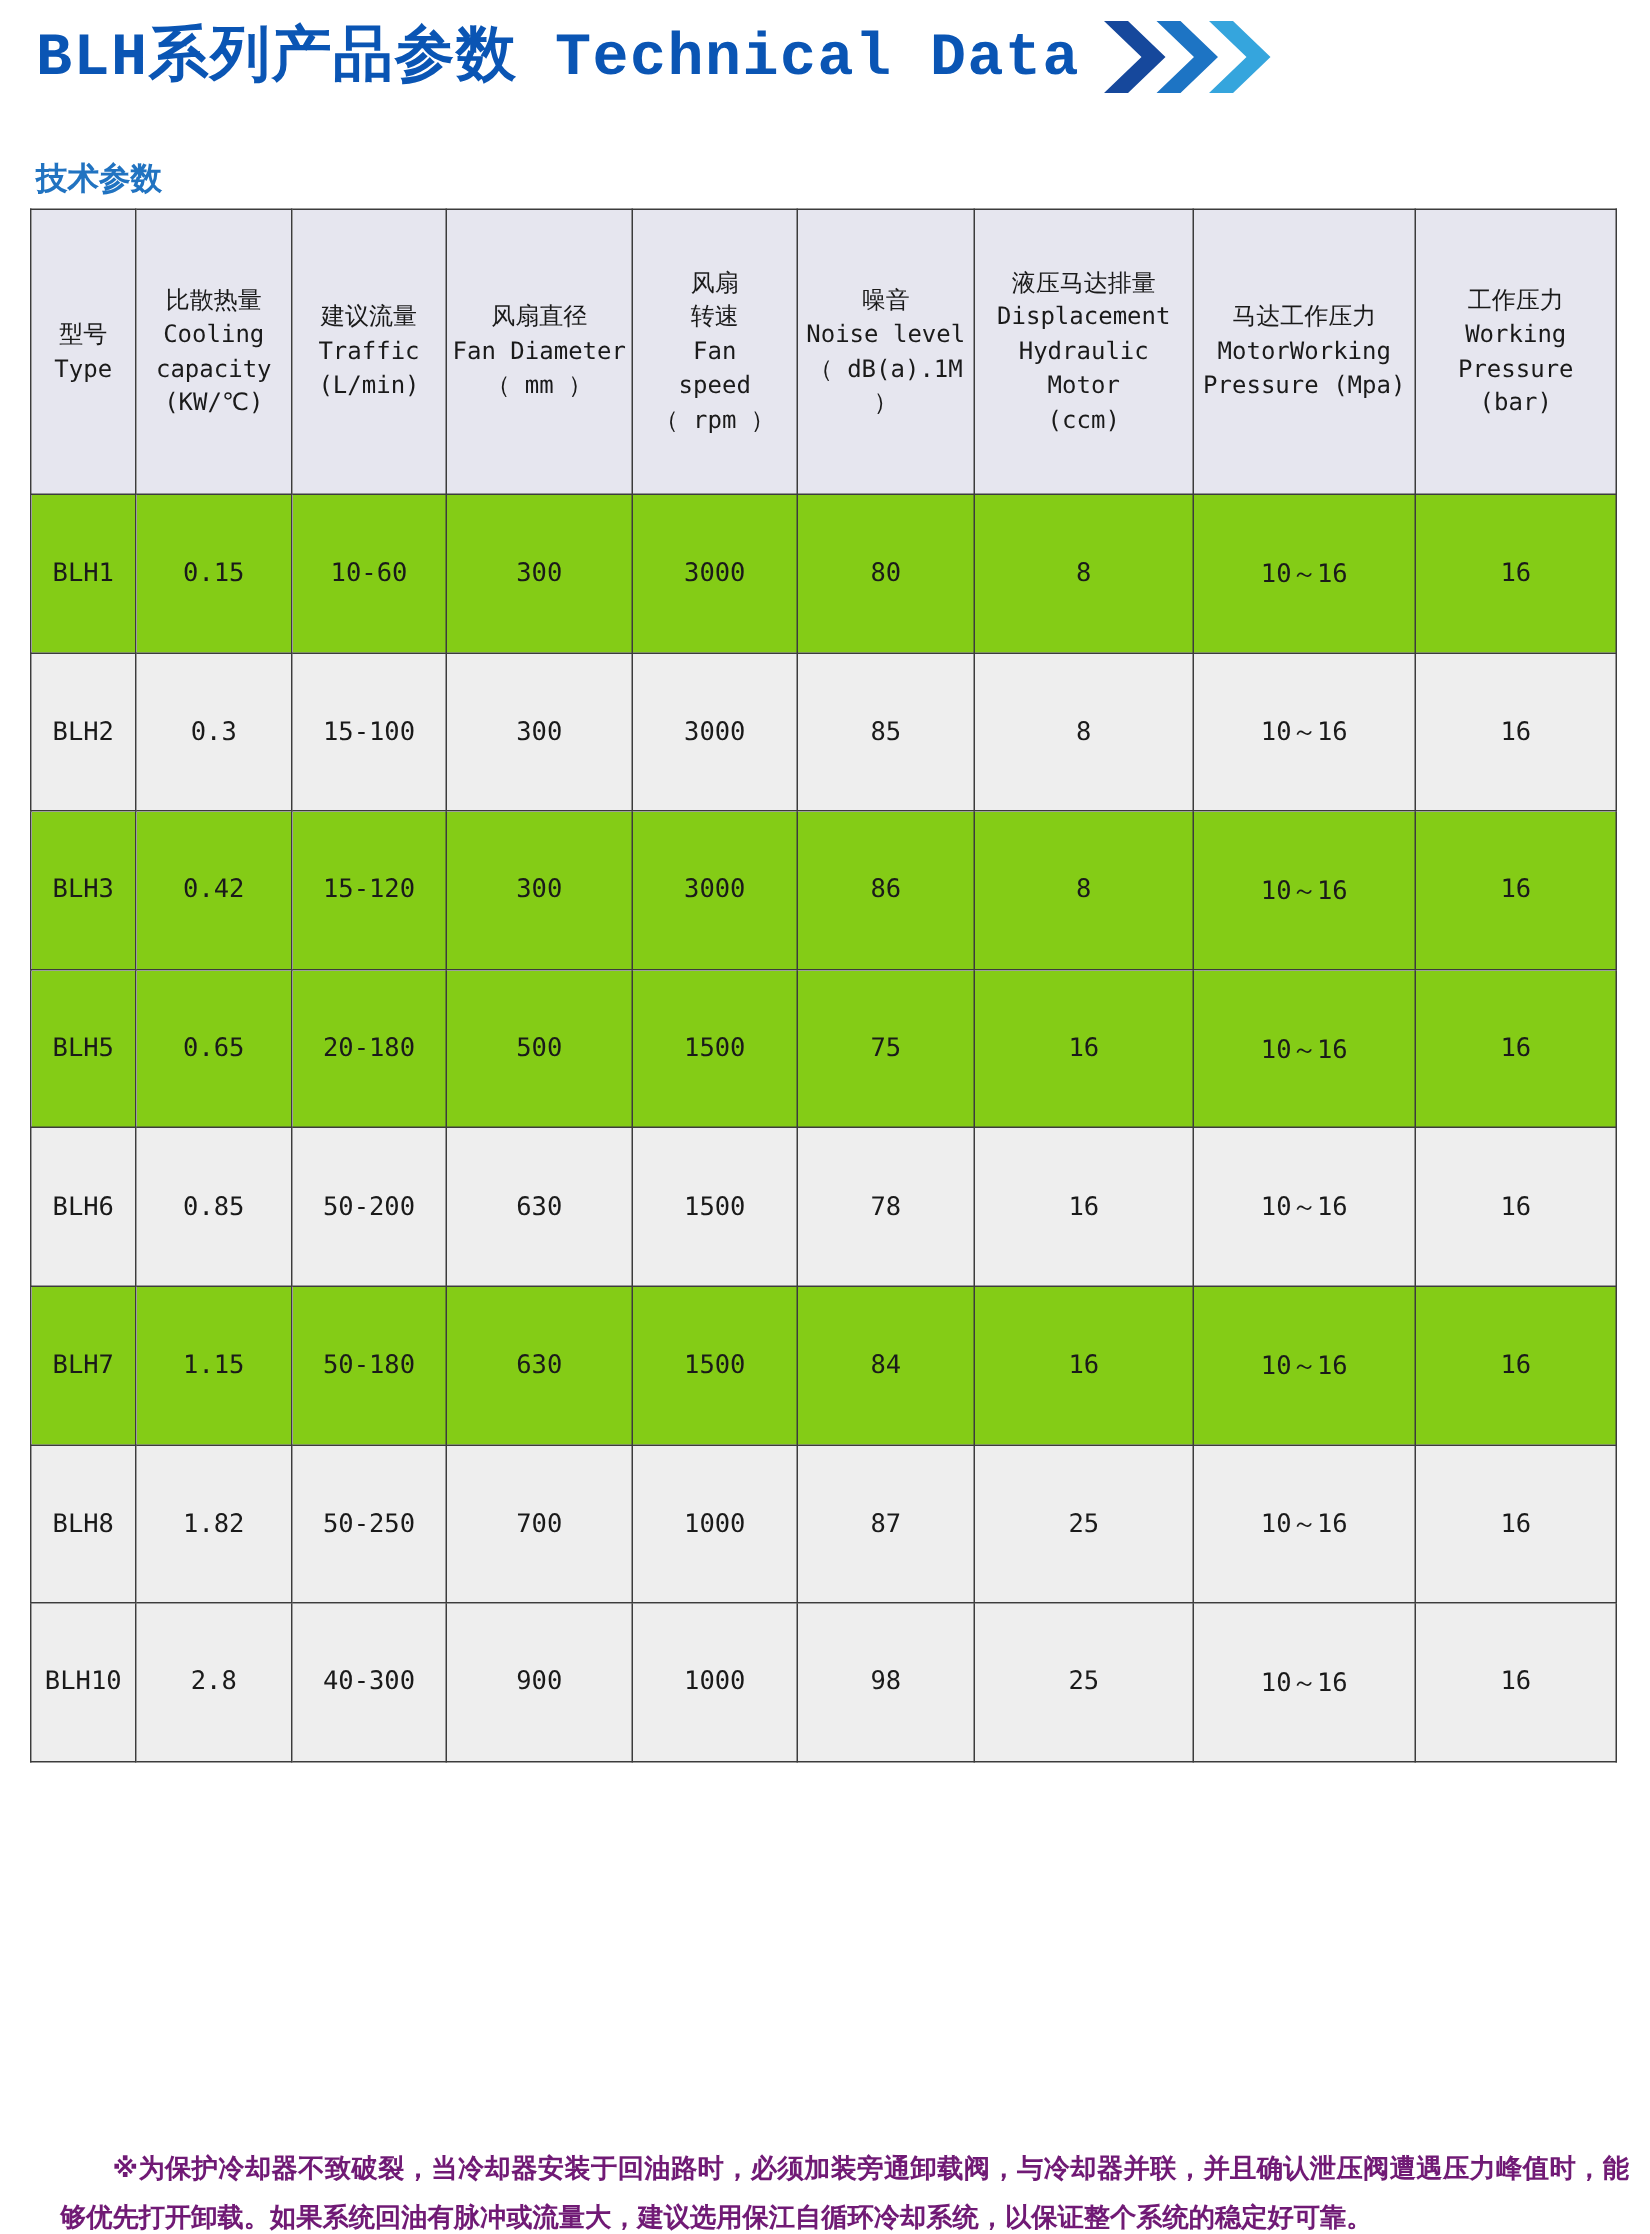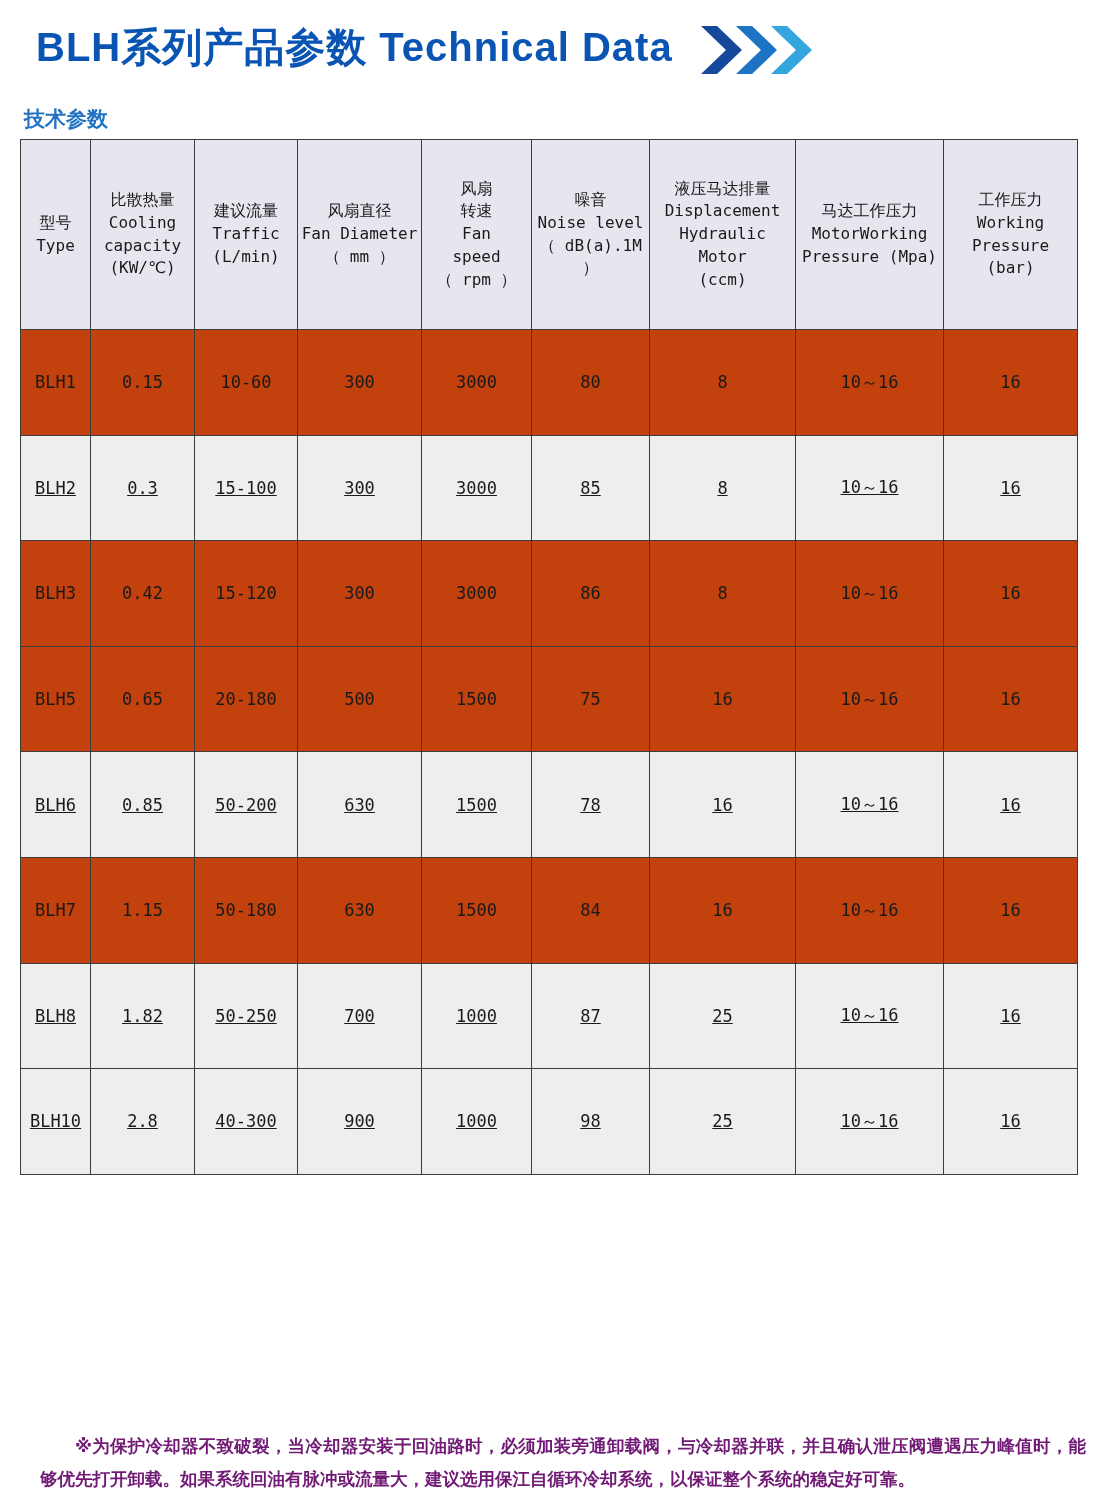--- a/index.html
+++ b/index.html
@@ -19,22 +19,22 @@
     position:relative;
     overflow:hidden;
     font-family:"DejaVu Sans Mono","DejaVu Sans",sans-serif;
     color:#1a1a1a;
   }
   .title-bar{
     position:absolute;left:24px;top:8px;
     display:flex;align-items:center;gap:16px;
   }
   .page-title{
-    margin:12px;
-    font-family:Liberation Sans, sans-serif;
+    margin:0;
+    font-family:Liberation Mono, monospace;
     font-weight:bold;
     font-size:40px;
     letter-spacing:1px;
     color:var(--title-blue);
     white-space:nowrap;
   }
   .chevrons{display:block;margin-top:4px;}
   .subtitle{
     position:absolute;left:24px;top:105px;
     font-family:"Liberation Sans",sans-serif;
@@ -57,22 +57,22 @@
     overflow:hidden;
   }
   table.data-table thead tr{height:190px;}
   table.data-table th{
     background:var(--header-bg);
     font-weight:normal;
     font-size:16px;
     line-height:1.42;
     white-space:pre-line;
   }
-  table.data-table tbody tr{height:105.6px;background:#c2410c;}
-  table.data-table tbody tr.alt{background:var(--row-alt-bg);text-decoration:underline;}
+  table.data-table tbody tr{height:105.6px;background:#84cc16;}
+  table.data-table tbody tr.alt{background:var(--row-alt-bg);}
   table.data-table td{font-size:17px;}
   .footnote{
     position:absolute;left:28px;top:1418px;width:1046px;
     margin:12px;
     font-size:17.5px;
     font-weight:600;
     line-height:33px;
     text-indent:2em;
     text-align:justify;
     color:#701a75;

